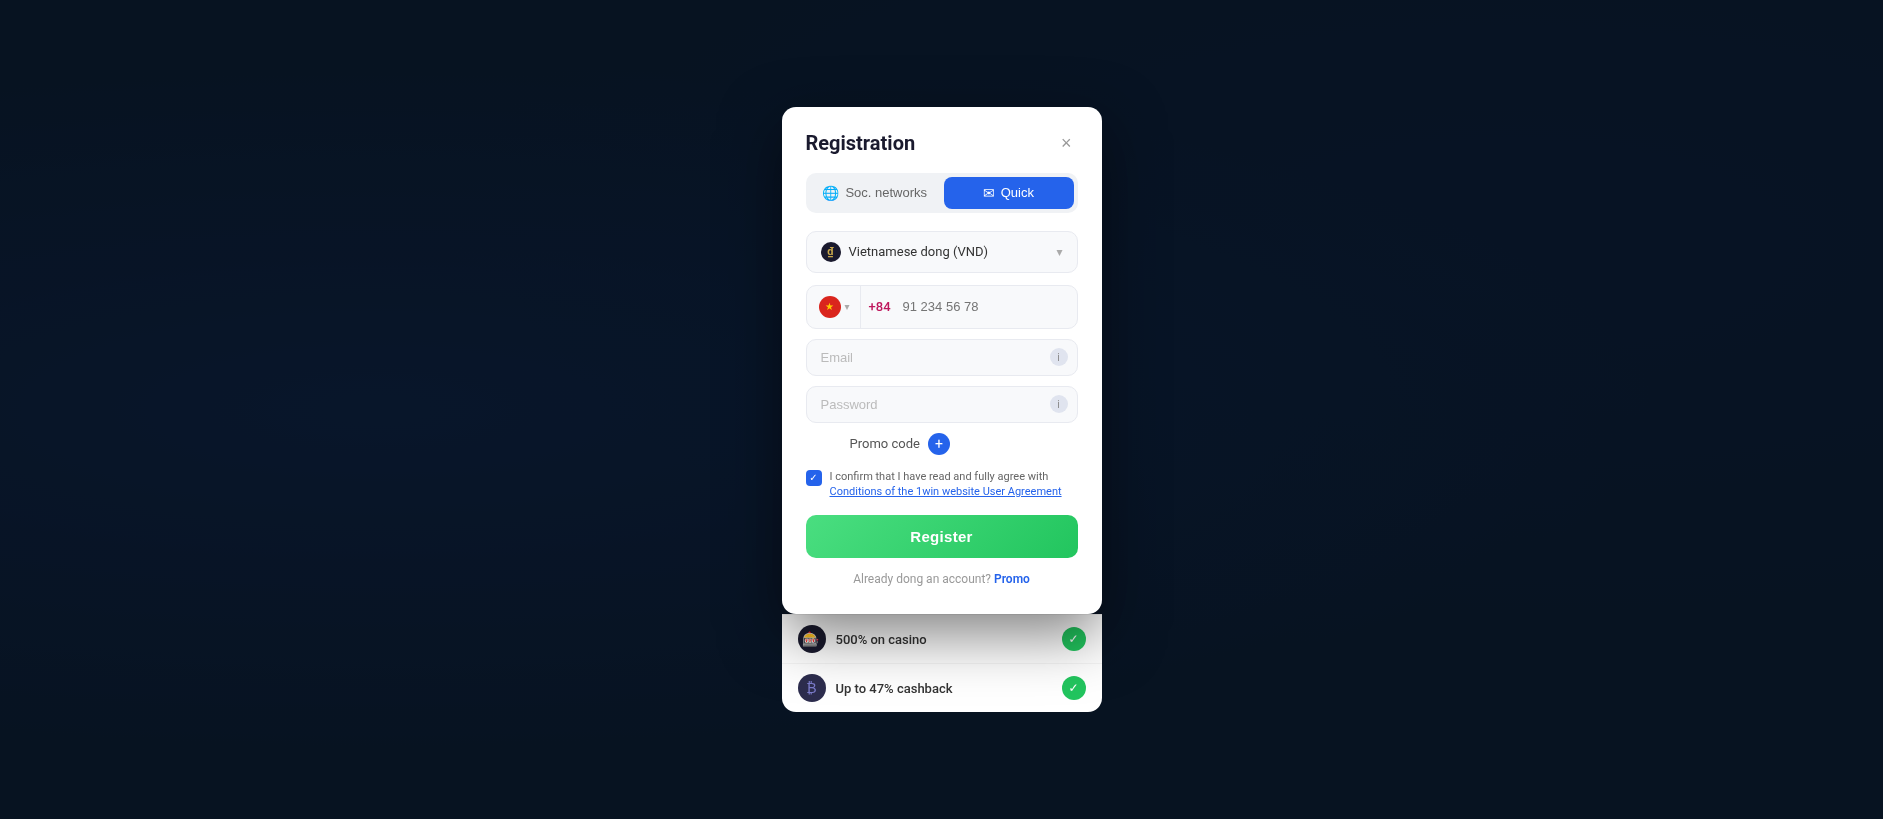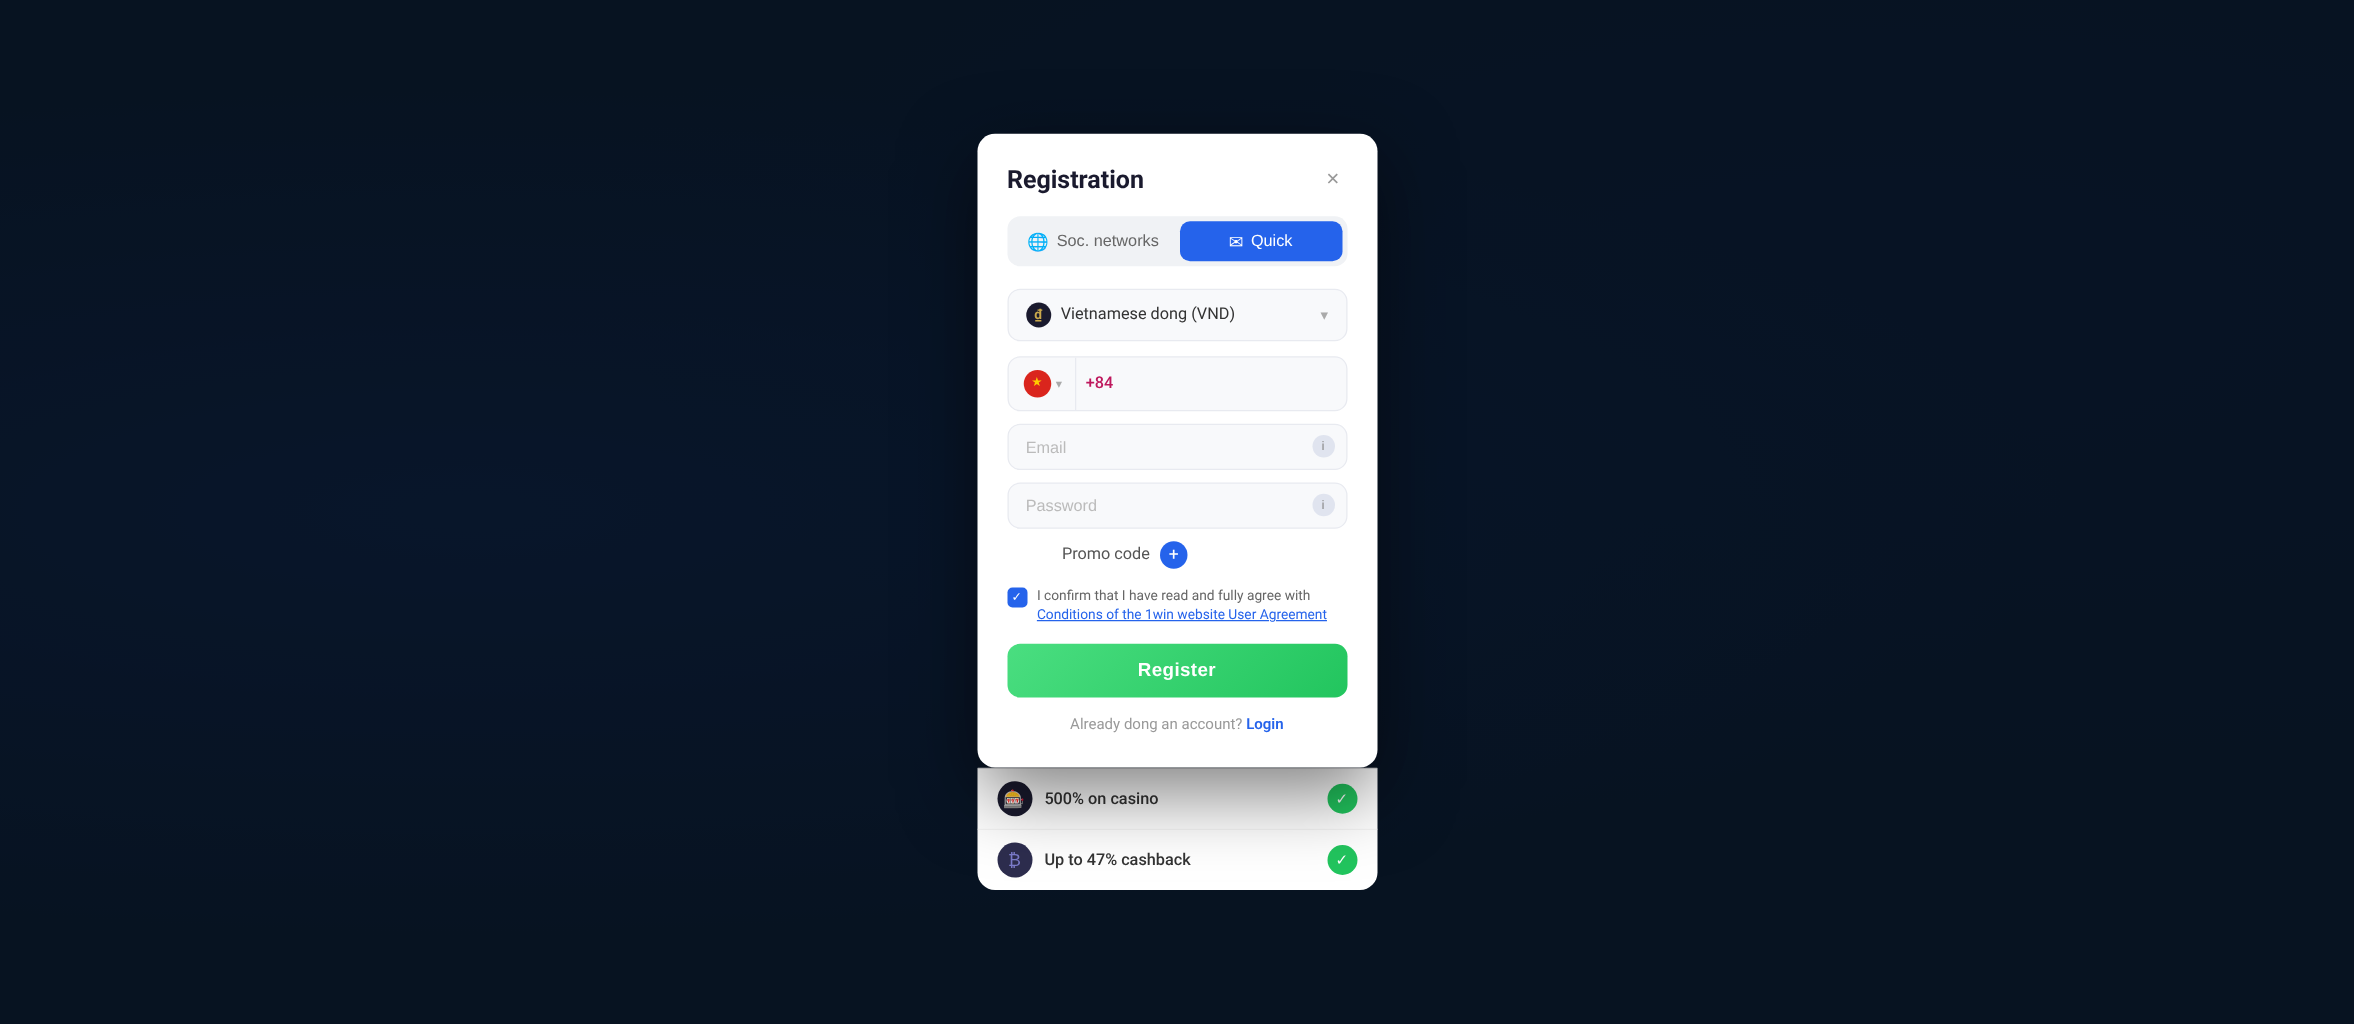--- a/index.html
+++ b/index.html
@@ -429,20 +429,21 @@
 
       
       <div class="phone-field">
         <div class="phone-flag">
           <div class="flag-circle">
             <span class="flag-star">★</span>
           </div>
           <span class="phone-chevron">▾</span>
         </div>
         <span class="phone-code">+84</span>
+        <input class="phone-number-input" type="text" placeholder="91 234 56 78" style="">
 
       </div>
 
       
       <div class="input-wrapper">
         <input type="email" placeholder="Email" style="">
         <div class="input-icon-right">i</div>
       </div>
 
       
@@ -464,21 +465,21 @@
           <span>I confirm that I have read and fully agree with </span><a class="agree-link">Conditions of the 1win website User Agreement</a>
         </span>
       </div>
 
       
       <button class="register-btn">Register</button>
 
       
       <div class="login-row">
         <span>Already dong an account?</span>
-        <a class="login-link" href="#">Login</a>
+        <a class="login-link" href="#">Promo</a>
       </div>
 
     </div>
 
     <div class="bonus-panel">
       <div class="bonus-item">
         <div class="bonus-left">
           <div class="bonus-icon casino">🎰</div>
           <span class="bonus-text">500% on casino</span>
         </div>

